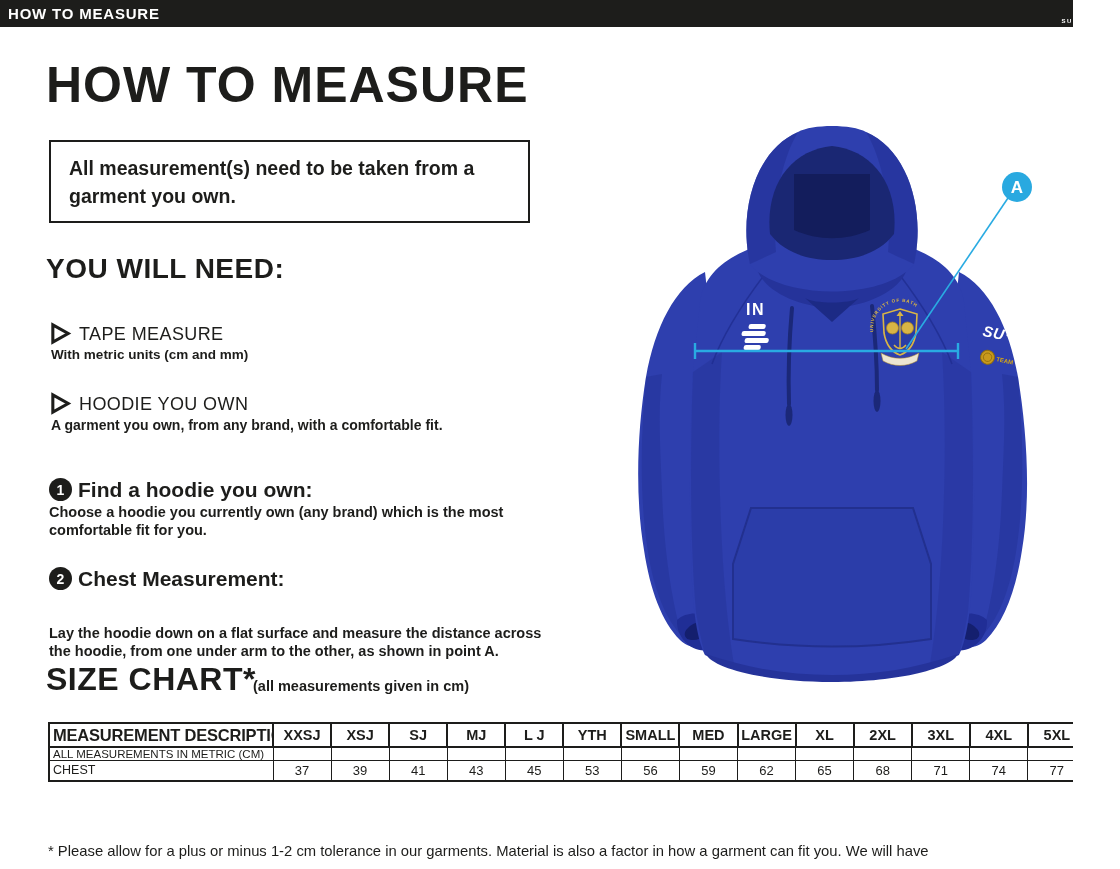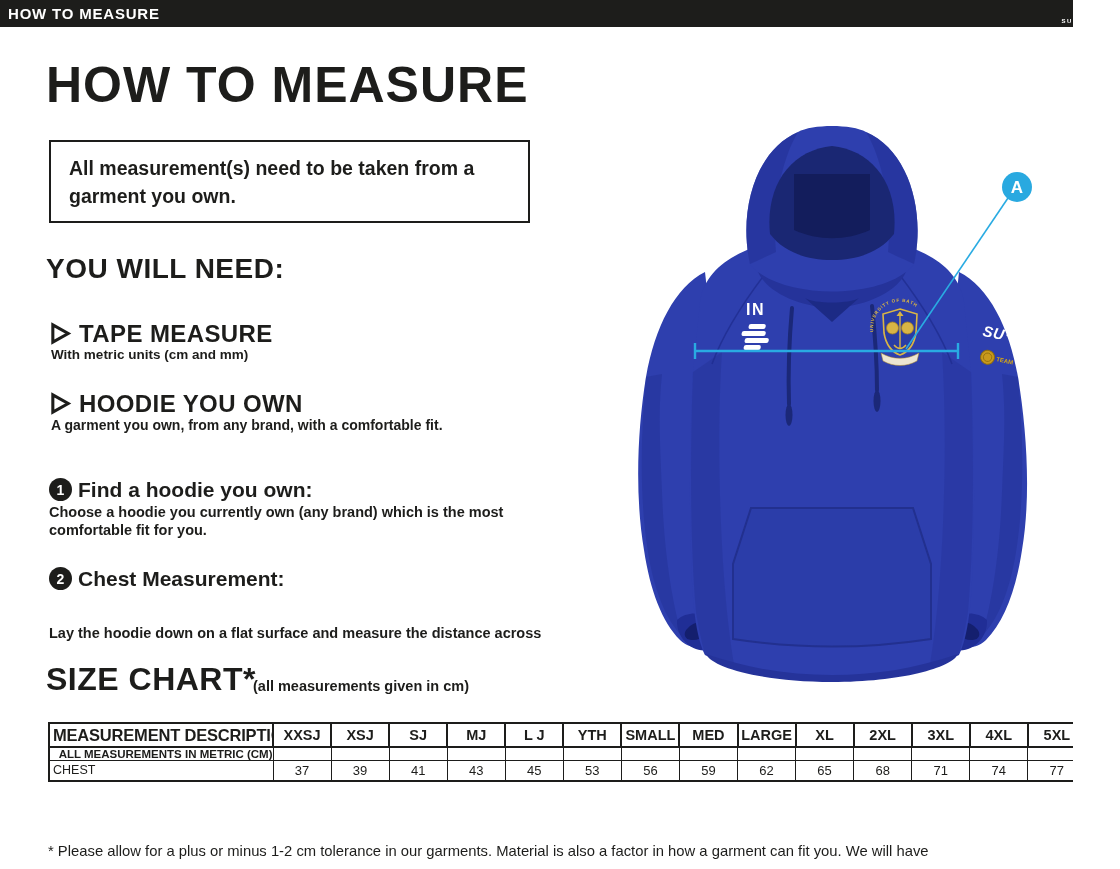--- a/index.html
+++ b/index.html
@@ -16,38 +16,38 @@
 
   .abs { position:absolute; }
 
   h1.page-title { left:46px; top:58px; font-size:50px; line-height:54px; font-weight:bold; letter-spacing:1px; }
 
   .notice { left:49px; top:140px; width:481px; height:83px; border:2.5px solid #1d1d1b;
             padding:12px 10px 4px 18px; font-size:19.5px; line-height:28px; font-weight:bold; }
 
   .need-heading { left:46px; top:252px; font-size:28px; line-height:34px; font-weight:bold; letter-spacing:.5px; }
 
-  .need-title { font-size:24px; line-height:24px; font-weight:bold; letter-spacing:.4px; }
+  .need-title { font-size:18px; line-height:24px; font-weight:normal; letter-spacing:.4px; }
   .need-desc  { font-size:13.5px; font-weight:bold; }
 
   .step-circle { width:23px; height:23px; border-radius:50%; background:#1d1d1b; color:#fff;
                  display:flex; align-items:center; justify-content:center; font-size:14px; font-weight:bold; }
   .step-title { font-size:21px; line-height:25px; font-weight:bold; }
   .step-body  { font-size:14.5px; line-height:17.5px; font-weight:bold; }
 
   .sc-heading { left:46px; top:660px; font-size:32px; line-height:38px; font-weight:bold; letter-spacing:.5px; }
   .sc-sub { left:253px; top:678px; font-size:14.5px; font-weight:bold; }
 
   table.size-table { position:absolute; left:48px; top:722px; width:1039px;
                      border-collapse:collapse; table-layout:fixed; border:2px solid #1d1d1b; }
   table.size-table th, table.size-table td { border:1px solid #1d1d1b; overflow:hidden; white-space:nowrap; padding:0; }
   table.size-table thead th { border-width:2px; height:24px; font-size:14.5px; font-weight:bold; text-align:center; }
   table.size-table thead th.desc-h { font-size:16.5px; text-align:left; padding-left:3px; letter-spacing:-.2px; }
   table.size-table tr.metric td { height:13px; }
-  table.size-table tr.metric td.label { font-size:11.5px; font-weight:bold; text-align:right; padding-left:3px; }
+  table.size-table tr.metric td.label { font-size:11.5px; font-weight:normal; text-align:left; padding-left:3px; }
   table.size-table tr.vals td { height:20px; font-size:13px; text-align:center; }
   table.size-table tr.vals td.label { font-size:12.5px; text-align:left; padding-left:3px; }
 
   .footnote { left:48px; top:806px; width:1045px; font-size:14.8px; line-height:18.2px; white-space:pre-wrap; }
 
   .figure { left:600px; top:112px; width:480px; height:600px; }
 </style>
 </head>
 <body>
 
@@ -93,20 +93,21 @@
   <div class="abs step-title" style="left:78px; top:477px;">Find a hoodie you own:</div>
   <div class="abs step-body" style="left:49px; top:504px;">
     <div>Choose a hoodie you currently own (any brand) which is the most</div>
     <div>comfortable fit for you.</div>
   </div>
 
   <div class="abs step-circle" style="left:49px; top:567px;">2</div>
   <div class="abs step-title" style="left:78px; top:566px;">Chest Measurement:</div>
   <div class="abs step-body" style="left:49px; top:624px; line-height:18px;">
     <div>Lay the hoodie down on a flat surface and measure the distance across</div>
+    <div>the hoodie, from one under arm to the other, as shown in point A.</div>
   </div>
 
   <div class="abs sc-heading">SIZE CHART*</div>
   <div class="abs sc-sub">(all measurements given in cm)</div>
 
   <table class="size-table">
     <colgroup>
       <col style="width:224px">
         <col>
         <col>

